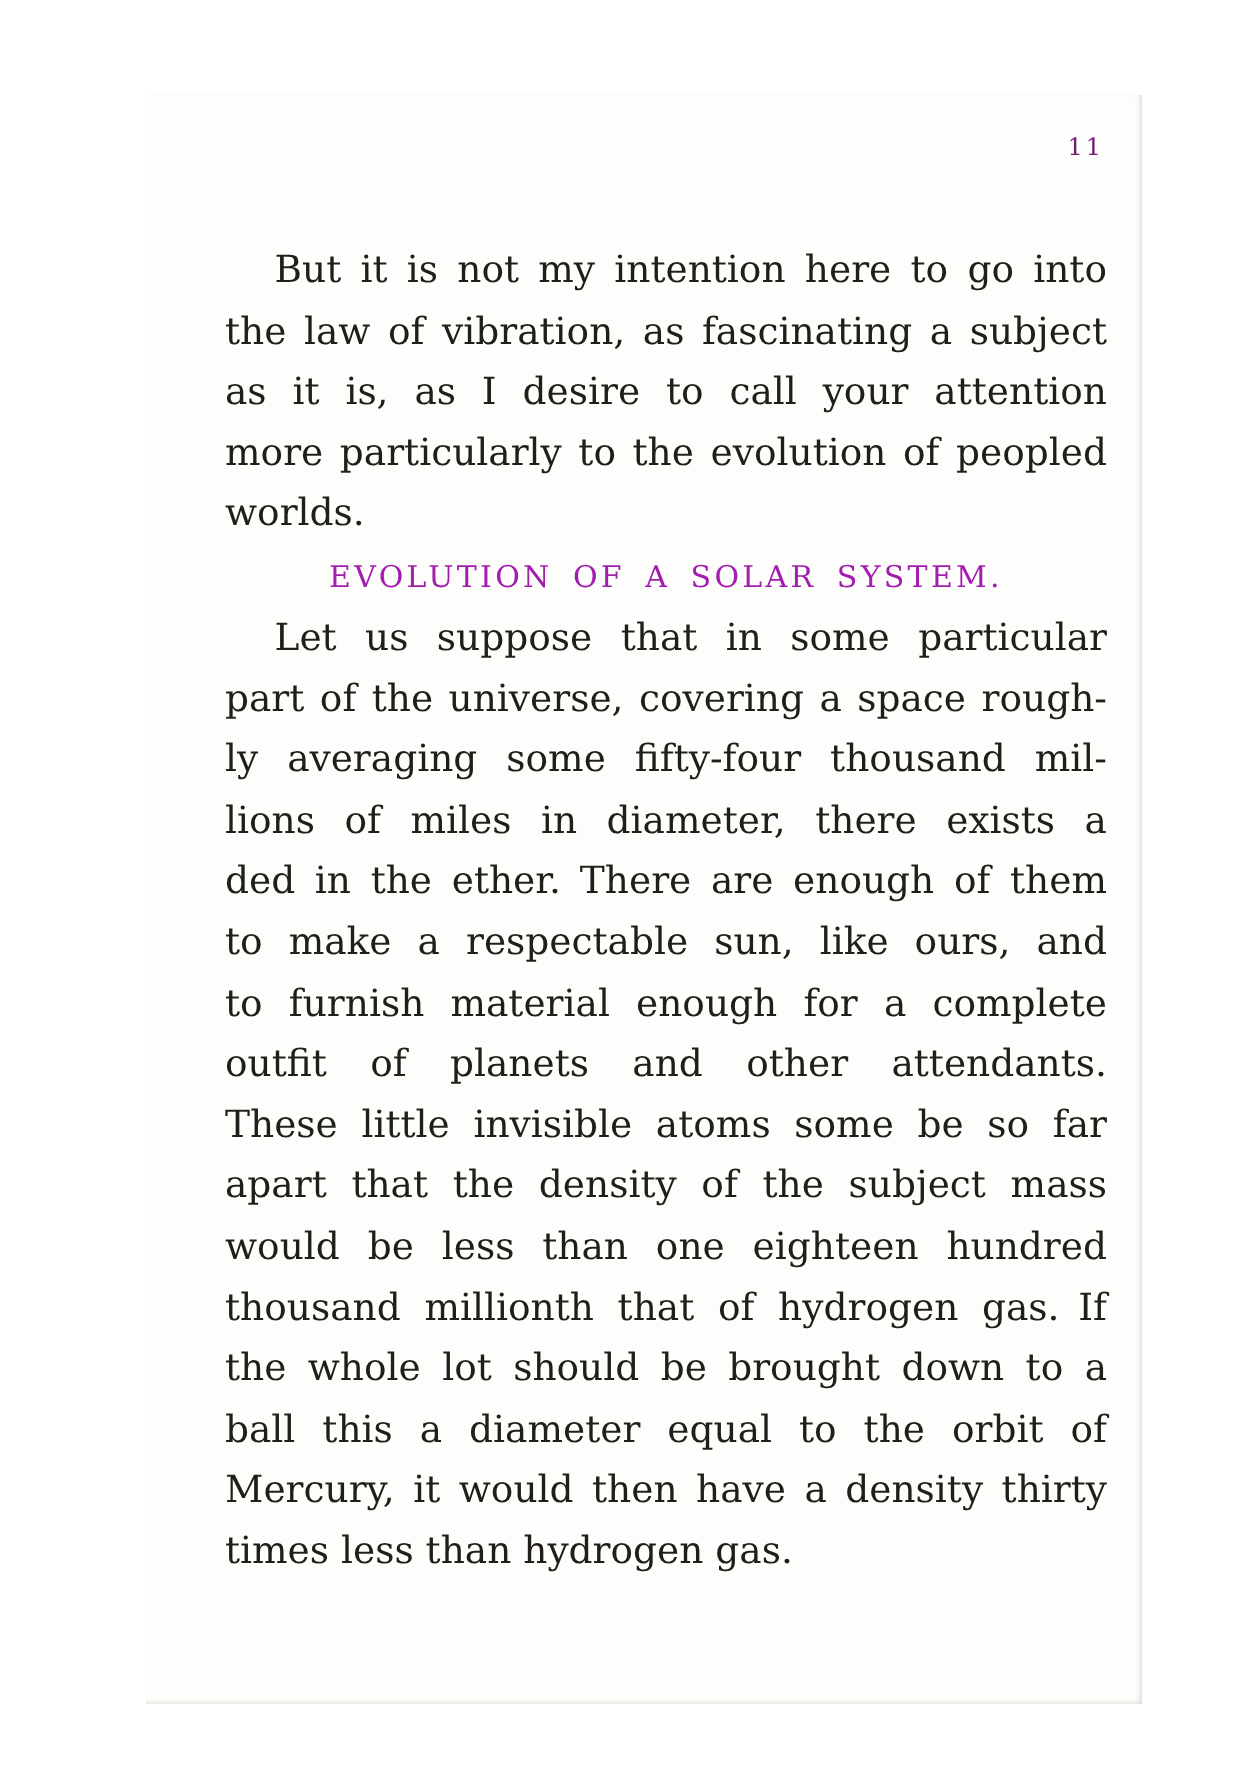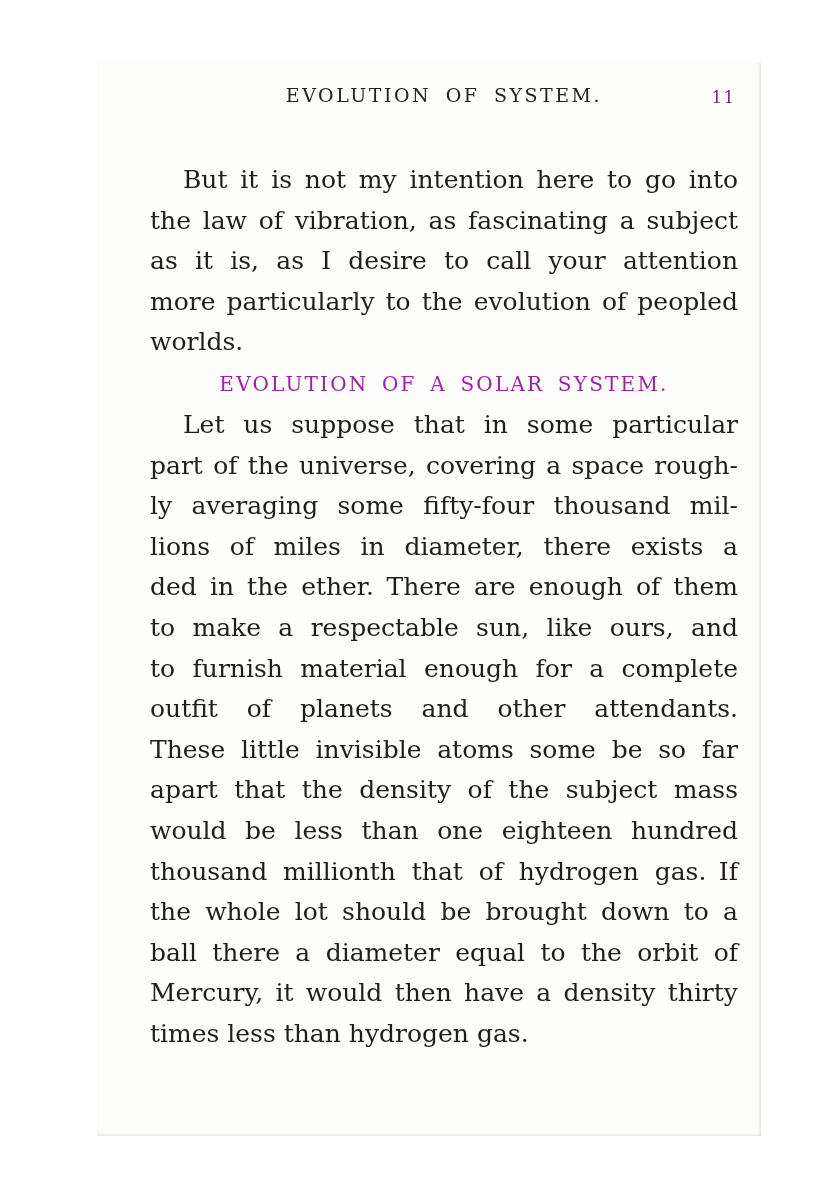--- a/index.html
+++ b/index.html
@@ -79,21 +79,20 @@
     word-spacing: 5px;
     color: #a21caf;
   }
 </style>
 </head>
 <body>
 
 <div class="scan-page"></div>
 
 <div class="page-header">
-  <span class="running-title">EVOLUTION OF SYSTEM.</span>
   <span class="page-number">11</span>
 </div>
 
 <div class="body-text" id="content">
     <div class="paragraph">
       <div class="line indent">But it is not my intention here to go into</div>
       <div class="line">the law of vibration, as fascinating a subject</div>
       <div class="line">as it is, as I desire to call your attention</div>
       <div class="line">more particularly to the evolution of peopled</div>
       <div class="line no-just">worlds.</div>
@@ -106,17 +105,17 @@
       <div class="line">lions of miles in diameter, there exists a</div>
       <div class="line">ded in the ether. There are enough of them</div>
       <div class="line">to make a respectable sun, like ours, and</div>
       <div class="line">to furnish material enough for a complete</div>
       <div class="line">outfit of planets and other attendants.</div>
       <div class="line">These little invisible atoms some be so far</div>
       <div class="line">apart that the density of the subject mass</div>
       <div class="line">would be less than one eighteen hundred</div>
       <div class="line">thousand millionth that of hydrogen gas. If</div>
       <div class="line">the whole lot should be brought down to a</div>
-      <div class="line">ball there a diameter equal to the orbit of</div>
+      <div class="line">ball this a diameter equal to the orbit of</div>
       <div class="line">Mercury, it would then have a density thirty</div>
       <div class="line no-just">times less than hydrogen gas.</div>
     </div>
   </div>
 
 </body></html>

